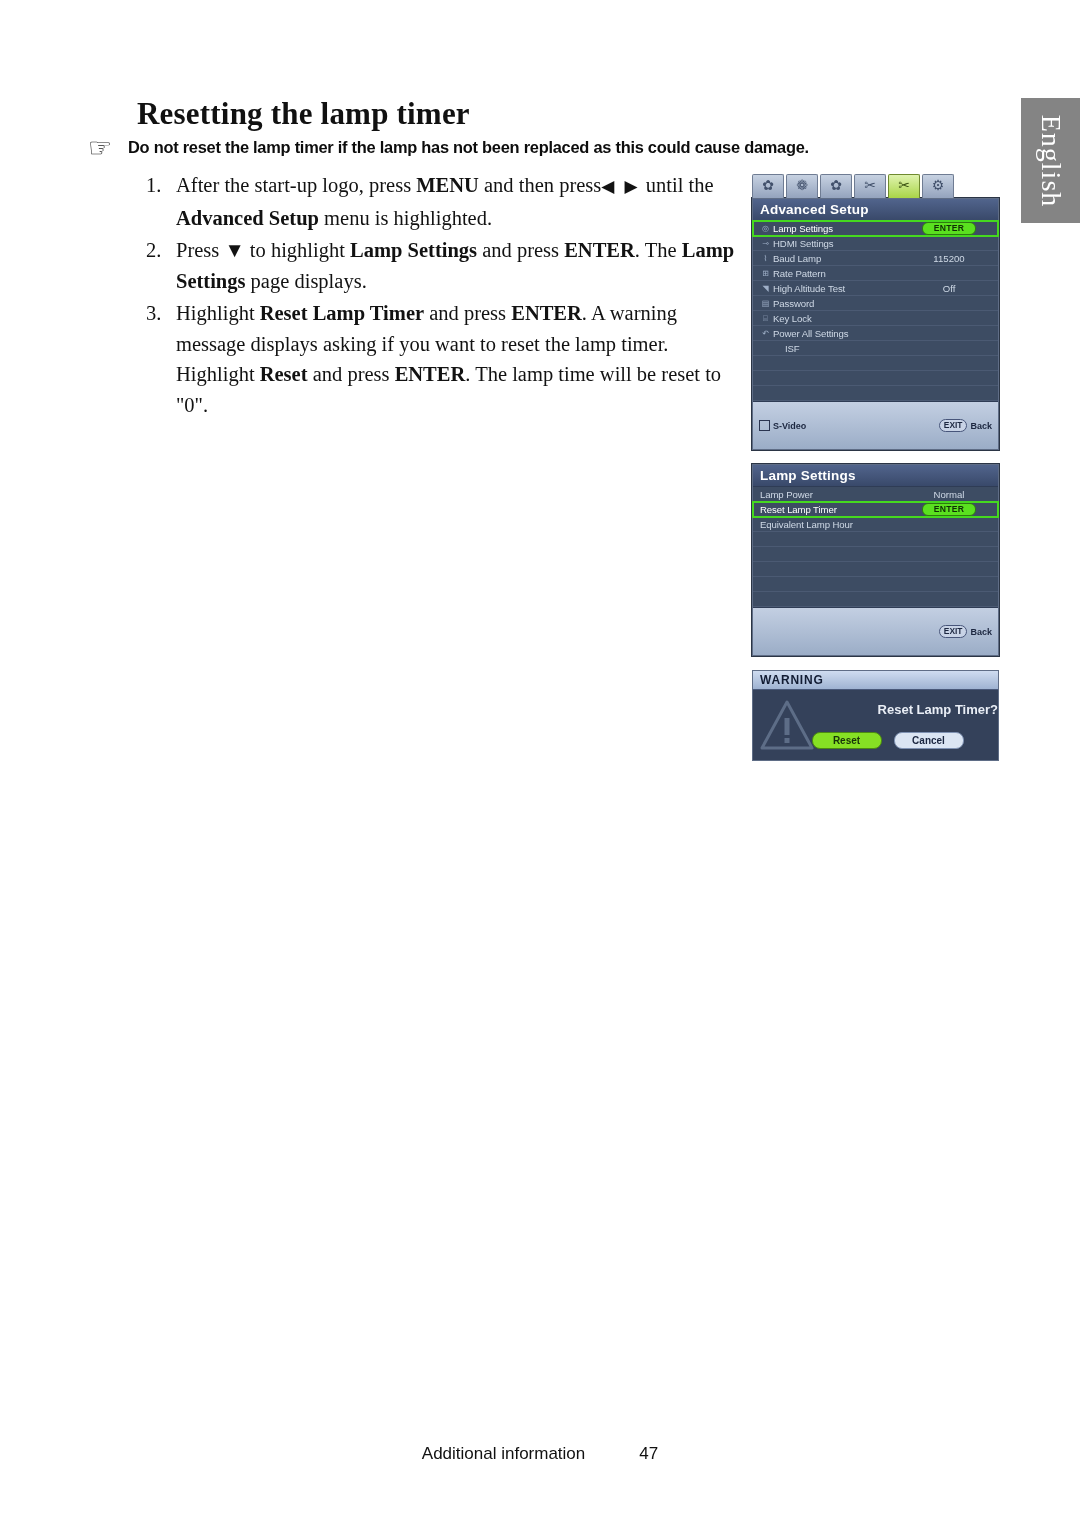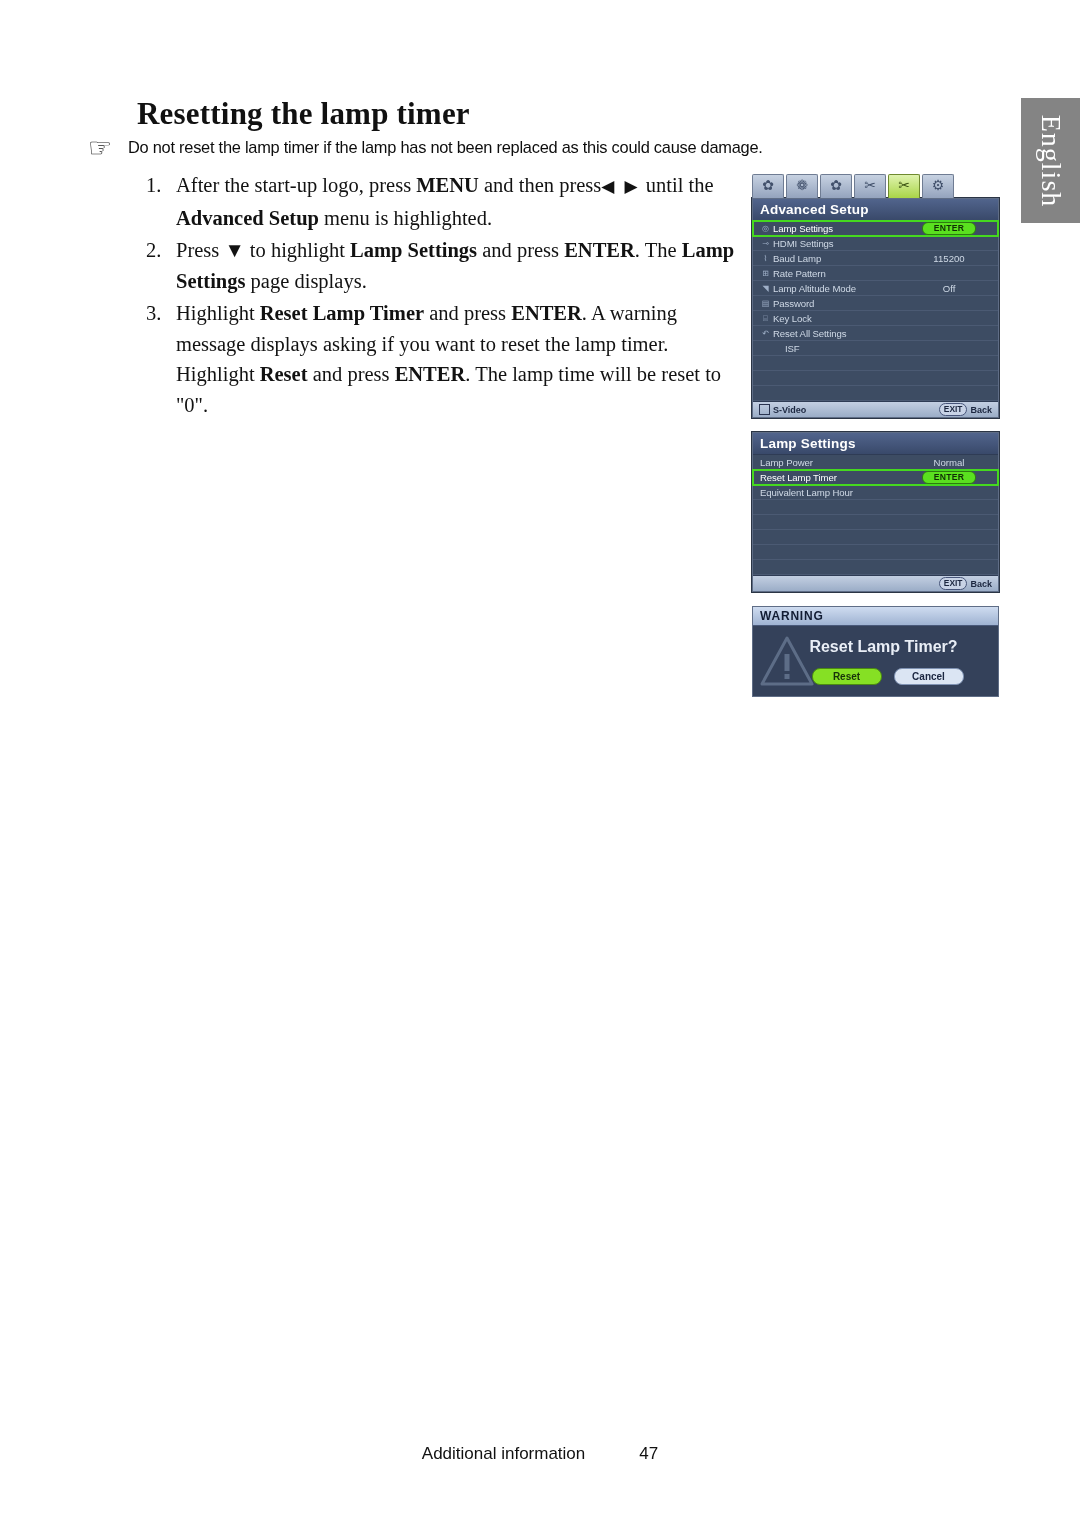--- a/index.html
+++ b/index.html
@@ -64,21 +64,21 @@
     font-size: 27px;
     line-height: 22px;
     color: #1a1a1a;
     text-align: left;
     padding-top: 1px;
   }
   .note-text {
     flex: 1;
     font-family: "Liberation Sans", sans-serif;
     font-size: 16.4px;
-    font-weight: normal;
+    font-weight: bold;
     color: #0d0d0d;
     line-height: 22px;
     letter-spacing: -0.25px;
   }
 
   
   .steps {
     position: absolute;
     left: 146px;
     top: 170px;
@@ -221,21 +221,21 @@
     border: 1px solid #2e7a10;
     letter-spacing: 0.3px;
   }
 
   .osd-footer {
     height: 15px;
     display: flex;
     align-items: center;
     justify-content: space-between;
     background: linear-gradient(#c3cfe2, #9badc7);
-    padding: 0 6px;
+    padding: 16px 6px;
     border-top: 1px solid #2f3c55;
   }
   .osd-footer .f-left,
   .osd-footer .f-right {
     font-family: "Liberation Sans", sans-serif;
     font-size: 9px;
     font-weight: bold;
     color: #1c2740;
     display: flex;
     align-items: center;
@@ -284,26 +284,26 @@
   }
   .warn-tri {
     position: absolute;
     left: 6px;
     top: 8px;
     width: 56px;
     height: 54px;
   }
   .warn-msg {
     position: absolute;
-    left: 0; right: 8px;
+    left: 0; right: 0;
     top: 12px;
-    text-align: center;
+    text-align: right;
     padding-left: 24px;
     font-family: "Liberation Sans", sans-serif;
-    font-size: 16px;
+    font-size: 13px;
     font-weight: bold;
     color: #e9eef6;
   }
   .warn-btns {
     position: absolute;
     left: 0; right: 0;
     top: 42px;
     display: flex;
     justify-content: center;
     gap: 12px;
@@ -415,36 +415,36 @@
           <span class="rlabel">Baud Lamp</span>
           <span class="rvalue">115200</span>
         </div>
         <div class="osd-row">
           <span class="ricon">⊞</span>
           <span class="rlabel">Rate Pattern</span>
           <span class="rvalue"></span>
         </div>
         <div class="osd-row">
           <span class="ricon">◥</span>
-          <span class="rlabel">Lamp Altitude Mode</span>
+          <span class="rlabel">High Altitude Test</span>
           <span class="rvalue">Off</span>
         </div>
         <div class="osd-row">
           <span class="ricon">▤</span>
           <span class="rlabel">Password</span>
           <span class="rvalue"></span>
         </div>
         <div class="osd-row">
           <span class="ricon">⌸</span>
           <span class="rlabel">Key Lock</span>
           <span class="rvalue"></span>
         </div>
         <div class="osd-row">
           <span class="ricon">↶</span>
-          <span class="rlabel">Reset All Settings</span>
+          <span class="rlabel">Power All Settings</span>
           <span class="rvalue"></span>
         </div>
         <div class="osd-row">
           <span class="ricon"></span>
           <span class="rlabel indent">ISF</span>
           <span class="rvalue"></span>
         </div>
         <div class="osd-row blank">&nbsp;</div>
         <div class="osd-row blank">&nbsp;</div>
         <div class="osd-row blank">&nbsp;</div>

